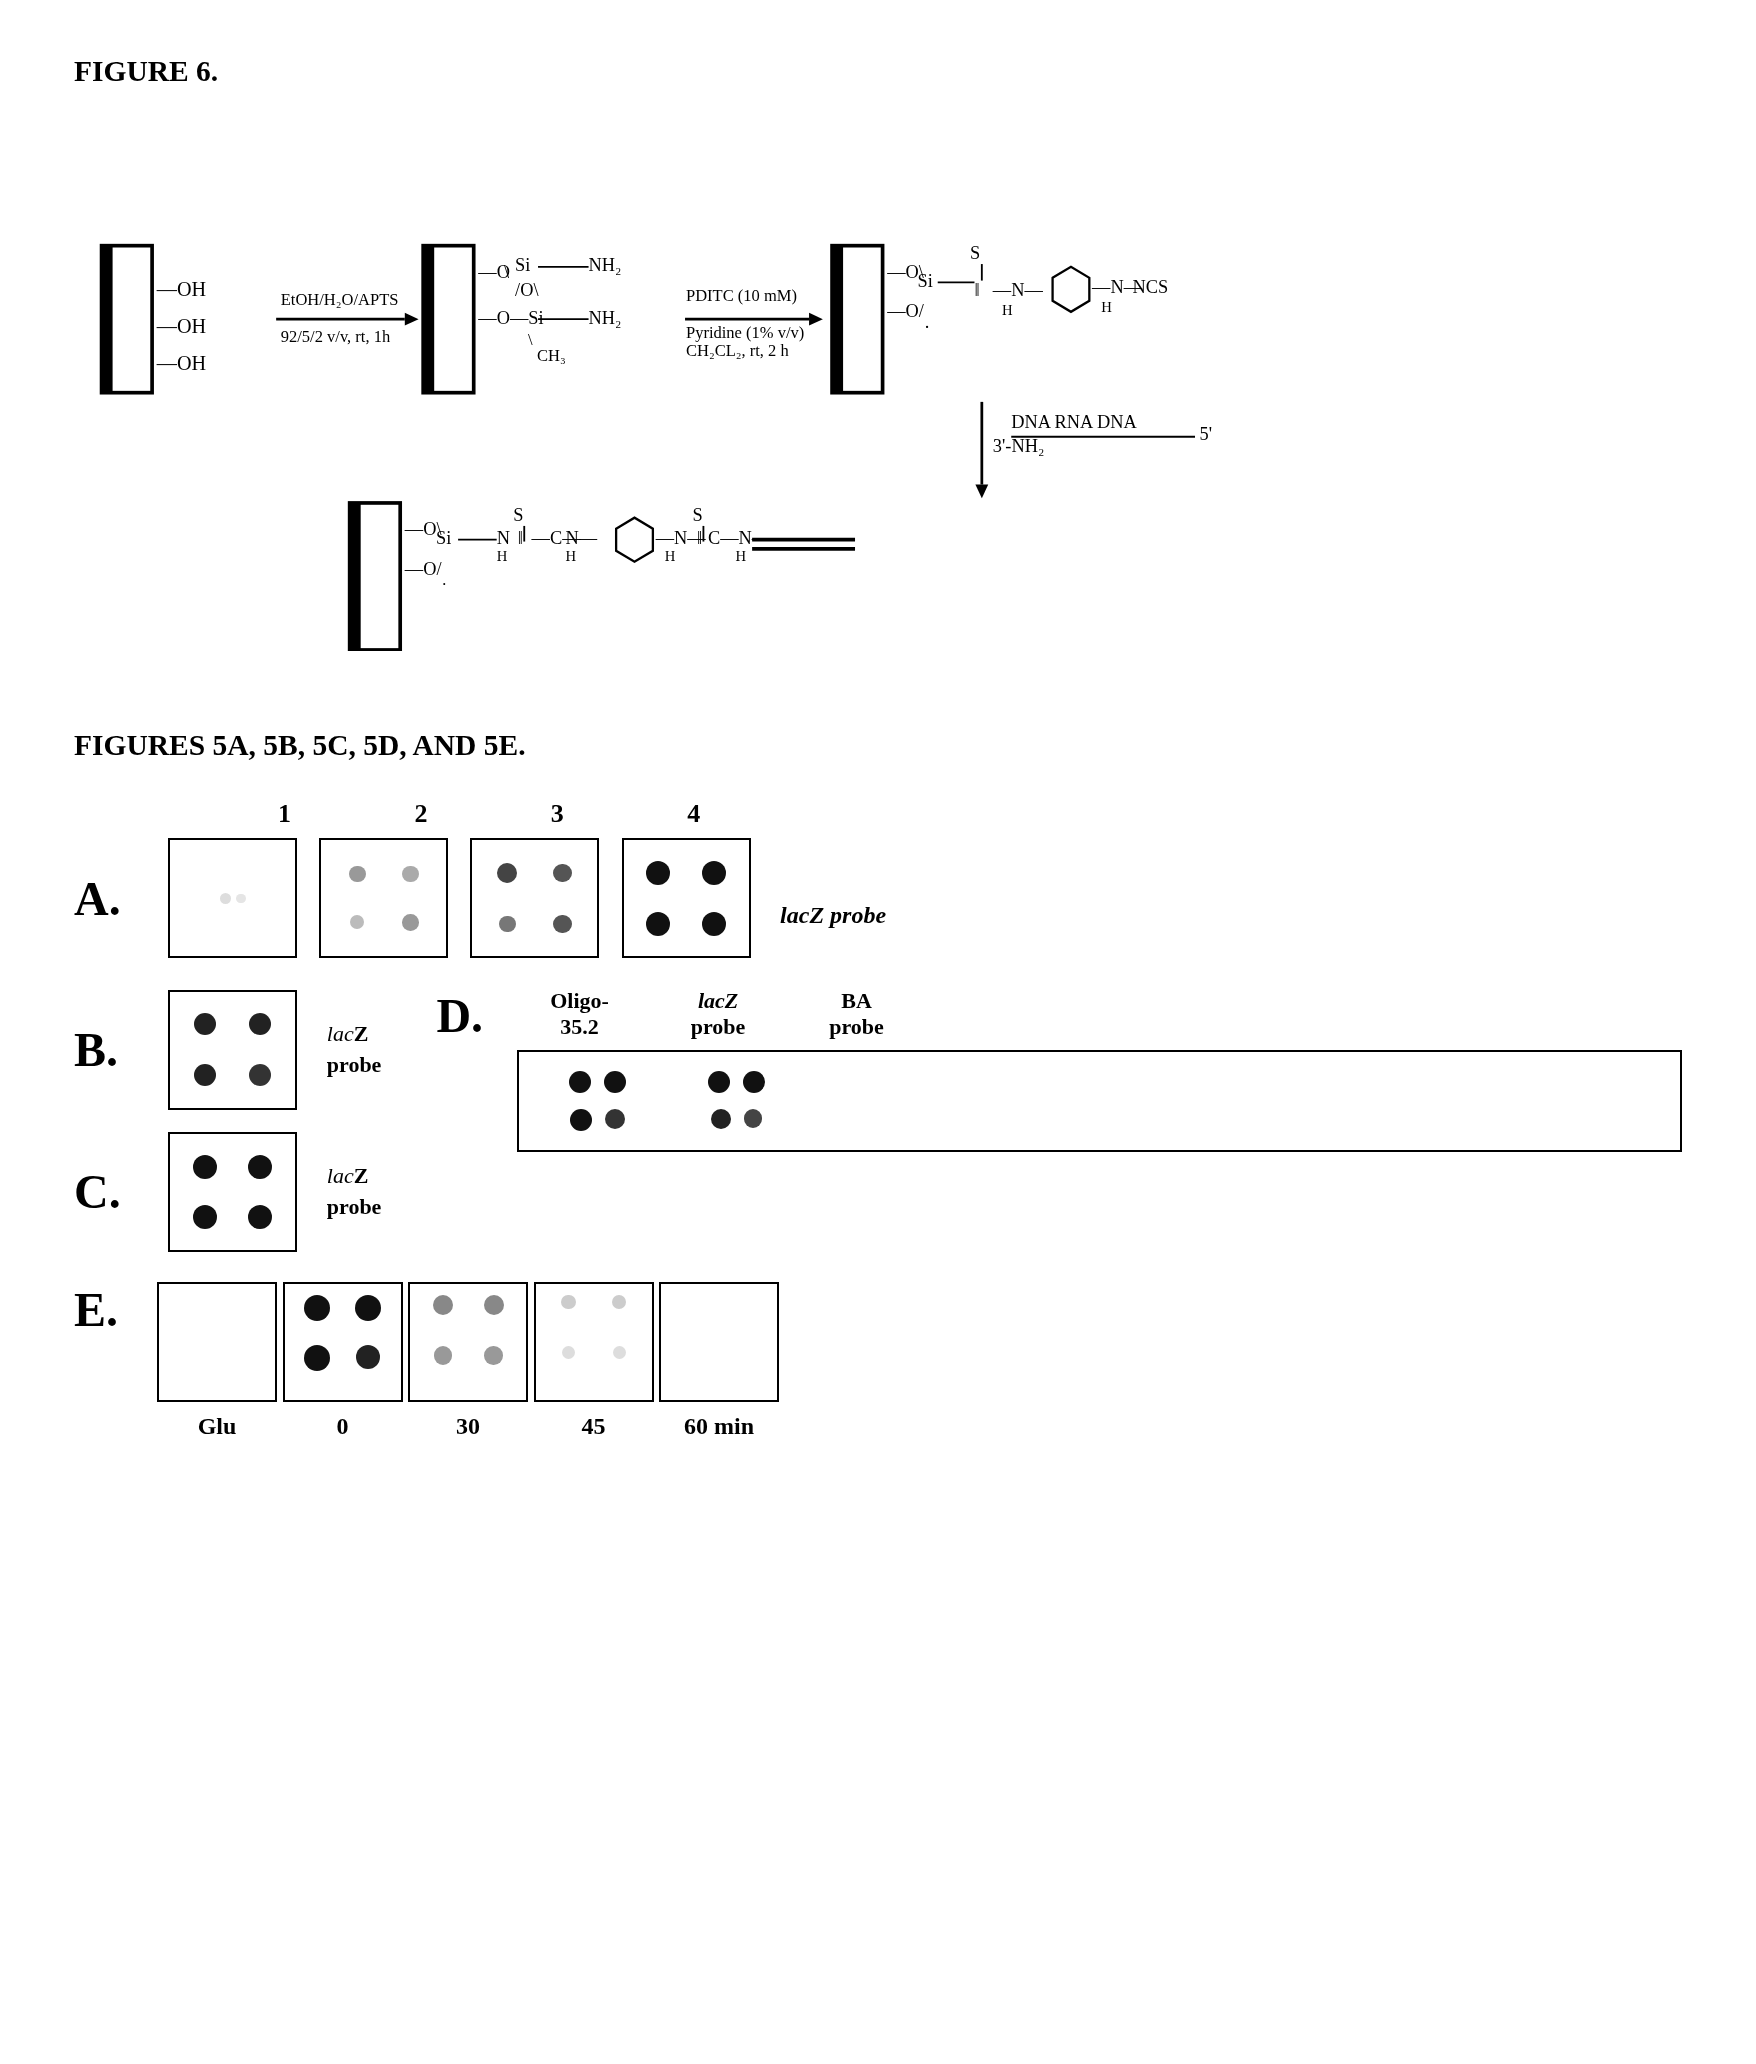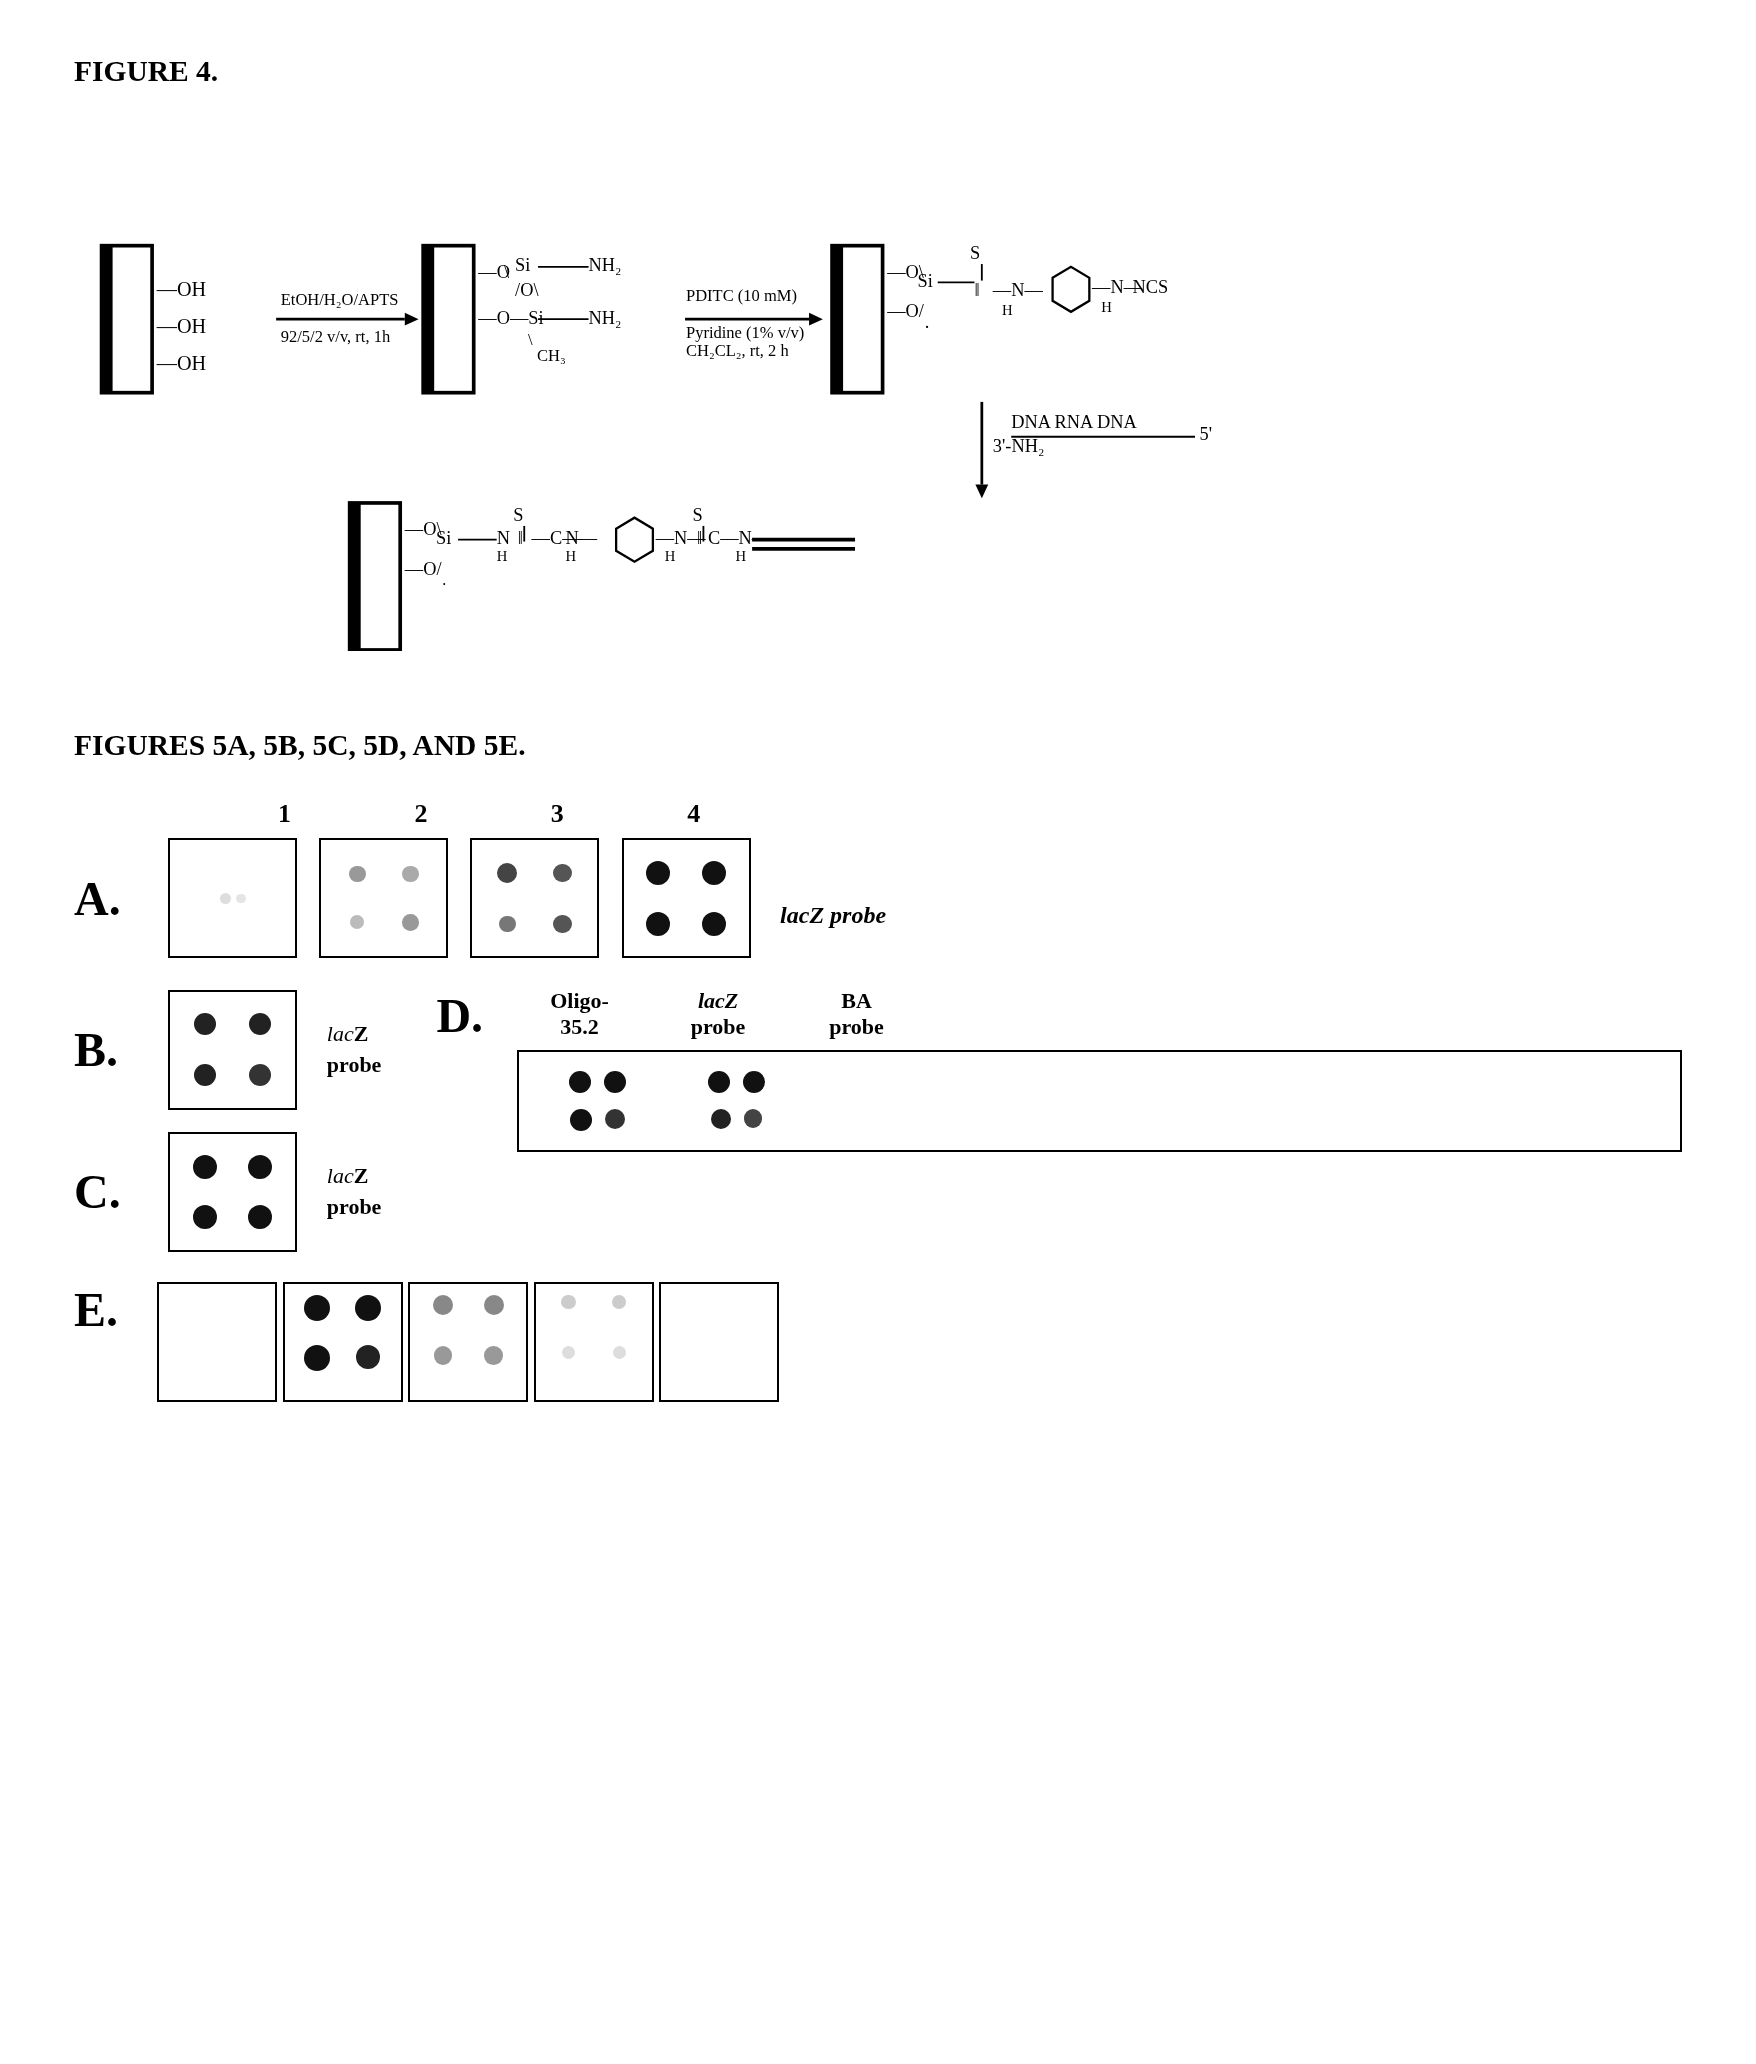--- a/index.html
+++ b/index.html
@@ -61,21 +61,21 @@
 
     .panel-bc-left {
       display: flex;
       flex-direction: column;
       gap: 18.5px;
     }
   </style>
 </head>
 <body>
 
-<div class="figure-title">FIGURE 4.</div>
+<div class="figure-title">FIGURE 6.</div>
 
 <div class="figure4-container">
   <svg class="chem-svg" viewBox="0 0 1750 580" xmlns="http://www.w3.org/2000/svg">
 
     <rect x="30" y="140" width="55" height="160" fill="#fff" stroke="#000" stroke-width="4"></rect>
 
     <rect x="30" y="140" width="12" height="160" fill="#000"></rect>
 
     <text x="90" y="195" font-size="22" font-family="Times New Roman">—OH</text>
     <text x="90" y="235" font-size="22" font-family="Times New Roman">—OH</text>
@@ -341,14 +341,21 @@
         <div style="width:14.8px;height:14.8px;border-radius:50%;background:#ccc; justify-self:center;"></div>
         <div style="width:14.8px;height:14.8px;border-radius:50%;background:#ccc; justify-self:center;"></div>
         <div style="width:13px;height:13px;border-radius:50%;background:#ddd; justify-self:center;"></div>
         <div style="width:13px;height:13px;border-radius:50%;background:#ddd; justify-self:center;"></div>
       </div>
 
       <div style="width:120px;height:120px;border:2.8px solid #000;"></div>
     </div>
   </div>
 
+  <div style="display:flex; margin-left:83px; gap:5.5px; margin-top:11px;">
+    <div style="width:120px; text-align:center; font-size:24px; font-weight:bold;">Glu</div>
+    <div style="width:120px; text-align:center; font-size:24px; font-weight:bold;">0</div>
+    <div style="width:120px; text-align:center; font-size:24px; font-weight:bold;">30</div>
+    <div style="width:120px; text-align:center; font-size:24px; font-weight:bold;">45</div>
+    <div style="width:120px; text-align:center; font-size:24px; font-weight:bold;">60 min</div>
+  </div>
 </div>
 
 
 </body></html>

